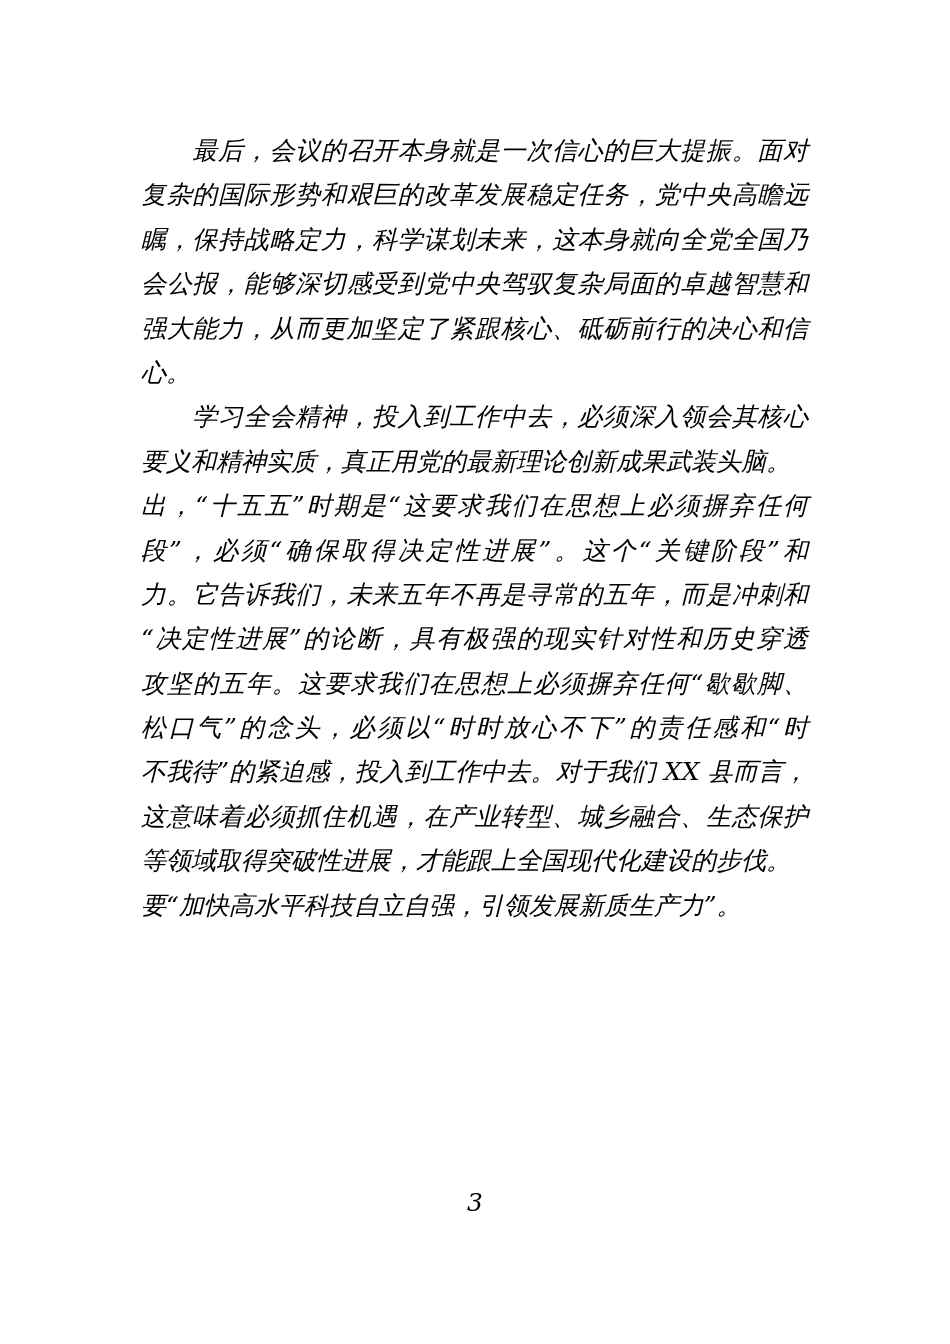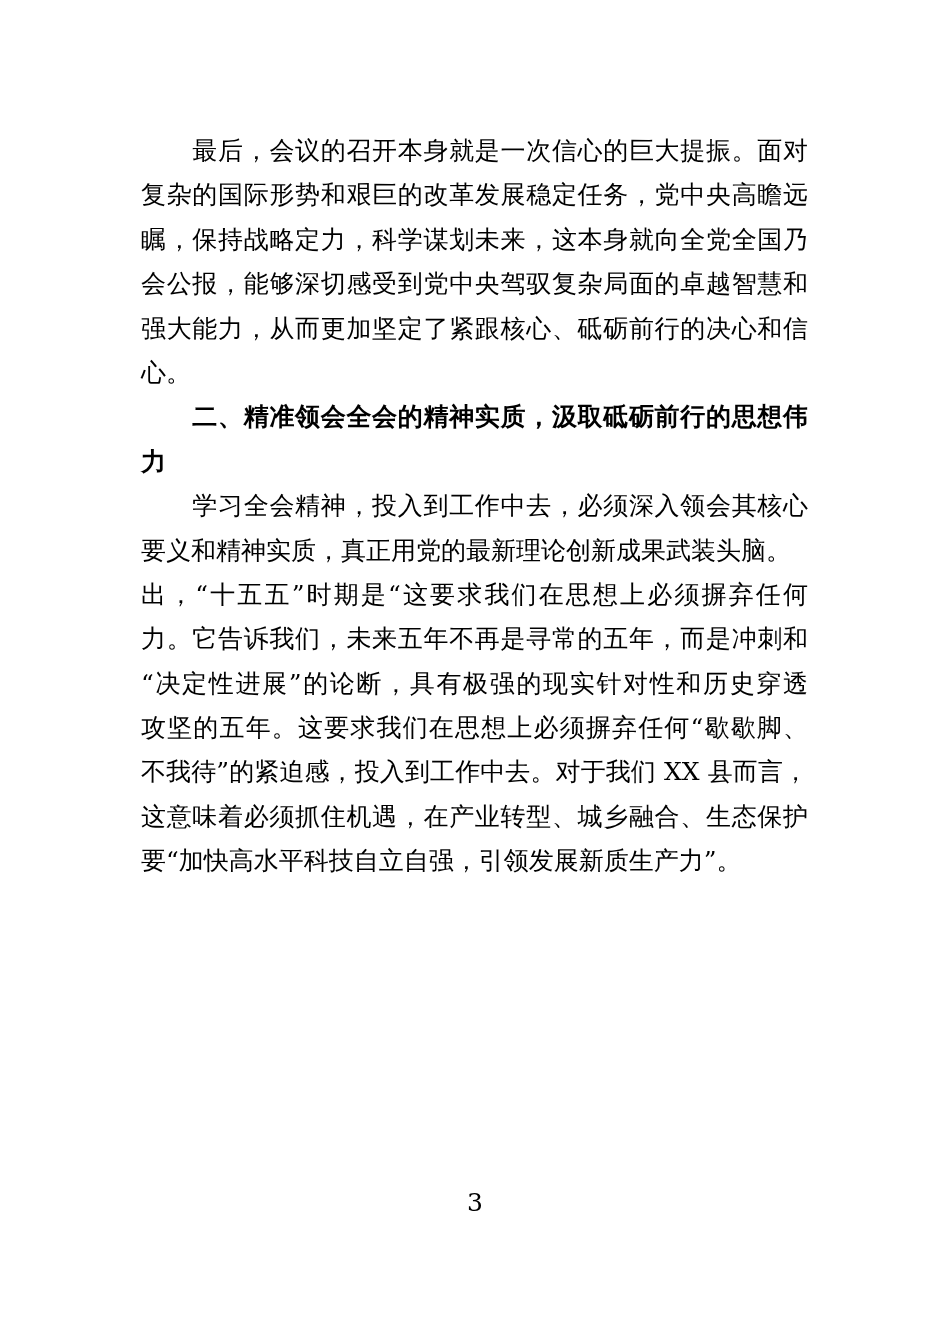--- a/index.html
+++ b/index.html
@@ -8,20 +8,21 @@
     background: #ffffff;
   }
   .page {
     position: relative;
     width: 950px;
     height: 1344px;
     background: #ffffff;
     color: #000000;
     overflow: hidden;
     font-family: "DejaVu Serif", serif;
+    font-style: italic;
   }
   .text-area {
     position: absolute;
     left: 141px;
     top: 129px;
     width: 667px;
   }
   .line {
     height: 44.4px;
     line-height: 44.4px;
@@ -56,34 +57,33 @@
 <div class="page" style="background: rgb(255, 255, 255); color: rgb(0, 0, 0);">
   <div class="text-area">
       <div class="block block-paragraph">
         <div class="line">　　最后，会议的召开本身就是一次信心的巨大提振。面对</div>
         <div class="line">复杂的国际形势和艰巨的改革发展稳定任务，党中央高瞻远</div>
         <div class="line">瞩，保持战略定力，科学谋划未来，这本身就向全党全国乃</div>
         <div class="line">会公报，能够深切感受到党中央驾驭复杂局面的卓越智慧和</div>
         <div class="line">强大能力，从而更加坚定了紧跟核心、砥砺前行的决心和信</div>
         <div class="line para-end">心。</div>
       </div>
-      <div class="block block-heading">
-        <div class="line">　　二、精准领会全会的精神实质，汲取砥砺前行的思想伟</div>
-        <div class="line para-end">力</div>
-      </div>
       <div class="block block-paragraph">
         <div class="line">　　学习全会精神，投入到工作中去，必须深入领会其核心</div>
         <div class="line para-end">要义和精神实质，真正用党的最新理论创新成果武装头脑。</div>
       </div>
       <div class="block block-paragraph">
         <div class="line">出，“十五五”时期是“这要求我们在思想上必须摒弃任何</div>
+        <div class="line">段”，必须“确保取得决定性进展”。这个“关键阶段”和</div>
         <div class="line">力。它告诉我们，未来五年不再是寻常的五年，而是冲刺和</div>
         <div class="line">“决定性进展”的论断，具有极强的现实针对性和历史穿透</div>
         <div class="line">攻坚的五年。这要求我们在思想上必须摒弃任何“歇歇脚、</div>
+        <div class="line">松口气”的念头，必须以“时时放心不下”的责任感和“时</div>
         <div class="line">不我待”的紧迫感，投入到工作中去。对于我们 XX 县而言，</div>
         <div class="line">这意味着必须抓住机遇，在产业转型、城乡融合、生态保护</div>
+        <div class="line para-end">等领域取得突破性进展，才能跟上全国现代化建设的步伐。</div>
       </div>
       <div class="block block-paragraph">
         <div class="line para-end">要“加快高水平科技自立自强，引领发展新质生产力”。</div>
       </div>
     </div>
   <div class="page-number">3</div>
 </div>
 
 </body></html>

